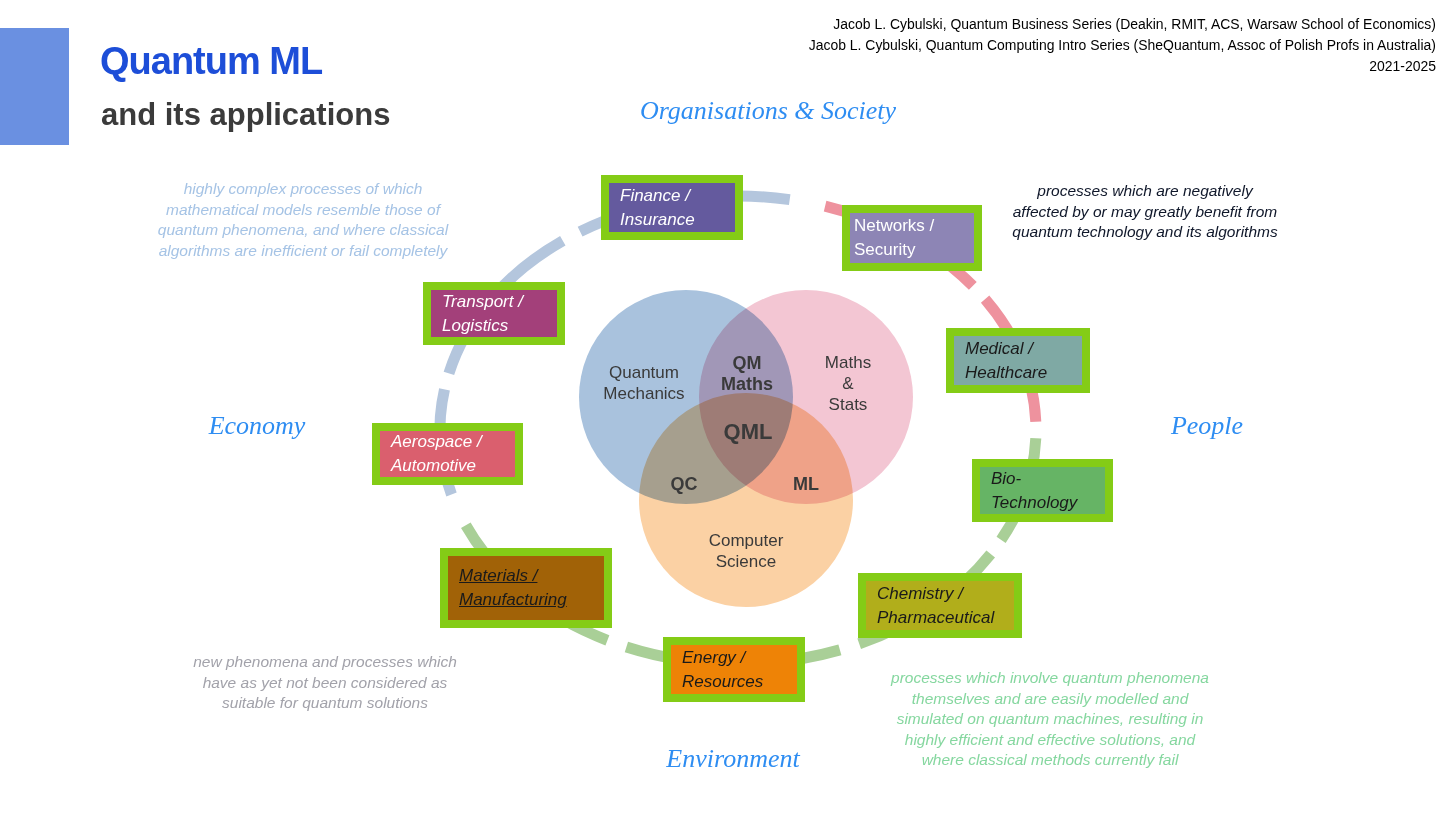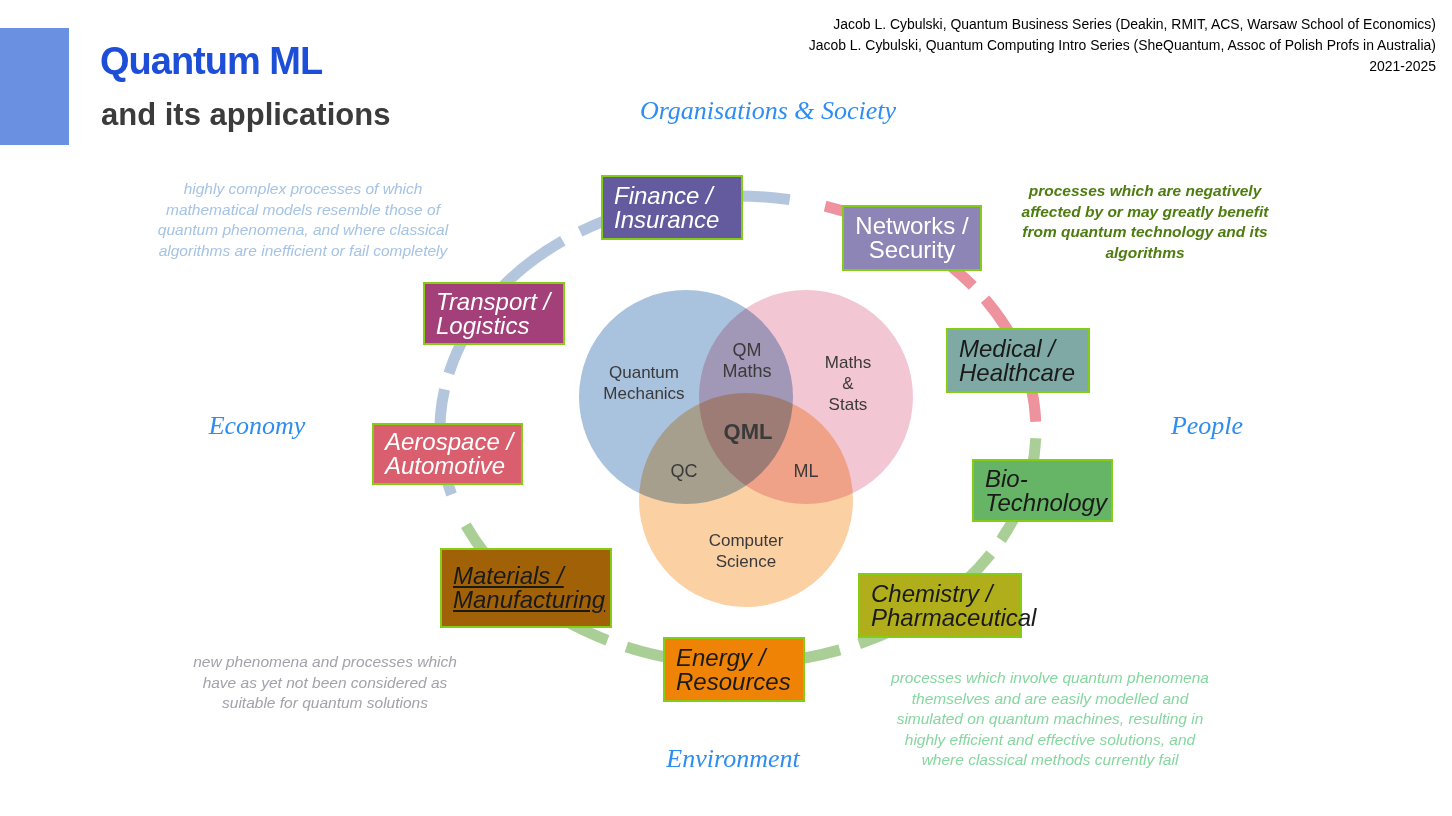--- a/index.html
+++ b/index.html
@@ -28,28 +28,28 @@
   .note-organisations{left:1010px;top:181px;width:270px;}
   .note-uncategorised{left:175px;top:652px;width:300px;}
   .note-environment{left:888px;top:668px;width:324px;}
 
   
   #ring-svg{left:0;top:0;width:1452px;height:816px;}
   .venn-layer{left:0;top:0;width:1452px;height:816px;isolation:isolate;pointer-events:none;}
   .venn-circle{position:absolute;border-radius:50%;mix-blend-mode:multiply;}
   .venn-label{position:absolute;transform:translate(-50%,-50%);text-align:center;
               color:#3a3a3a;font-size:17px;line-height:21px;white-space:pre-line;}
-  .venn-label.bold{font-weight:normal;font-size:18px;}
+  .venn-label.bold{font-weight:bold;font-size:18px;margin-top:13px;}
   .venn-label.qml-label{font-weight:bold;font-size:22px;}
 
   
-  .app-box{position:absolute;border:2px solid #84cc16;box-sizing:border-box;
-           font-style:italic;font-size:24px;line-height:24px;white-space:pre-line;
+  .app-box{position:absolute;border:8px solid #84cc16;box-sizing:border-box;
+           font-style:italic;font-size:17px;line-height:24px;white-space:pre-line;
            display:grid;align-content:center;padding-left:11px;padding-right:4px;}
-  .app-box.centered{font-style:normal;text-align:center;padding-left:4px;}
+  .app-box.centered{font-style:normal;padding-left:4px;}
 </style>
 </head>
 <body>
 
 <svg id="ring-svg" class="abs" viewBox="0 0 1452 816" xmlns="http://www.w3.org/2000/svg">
     <path d="M451.5,494.5 A298,234 0 0 1 444.5,389.4" fill="none" stroke="#b4c6dd" stroke-width="11"></path>
     <path d="M448.9,373.4 A298,234 0 0 1 562.8,240.7" fill="none" stroke="#b4c6dd" stroke-width="11"></path>
     <path d="M580.1,231.6 A298,234 0 0 1 789.7,199.6" fill="none" stroke="#b4c6dd" stroke-width="11"></path>
     <path d="M825.1,206.2 A298,234 0 0 1 972.8,285.9" fill="none" stroke="#ee929e" stroke-width="11"></path>
     <path d="M985.1,299.1 A298,234 0 0 1 1035.8,421.8" fill="none" stroke="#ee929e" stroke-width="11"></path>
@@ -108,15 +108,15 @@
   <div>Jacob L. Cybulski, Quantum Computing Intro Series (SheQuantum, Assoc of Polish Profs in Australia)</div>
   <div>2021-2025</div>
 </div>
 
 <div class="abs cat cat-organisations" style="color: rgb(46, 141, 242);">Organisations &amp; Society</div>
 <div class="abs cat cat-economy" style="color: rgb(46, 141, 242);">Economy</div>
 <div class="abs cat cat-people" style="color: rgb(46, 141, 242);">People</div>
 <div class="abs cat cat-environment" style="color: rgb(46, 141, 242);">Environment</div>
 
 <div class="abs note note-economy" style="color: rgb(165, 195, 229);">highly complex processes of which mathematical models resemble those of quantum phenomena, and where classical algorithms are inefficient or fail completely</div>
-<div class="abs note note-organisations" style="color: #4d7c0f; font-weight: bold;">processes which are negatively affected by or may greatly benefit from quantum technology and its algorithms</div>
+<div class="abs note note-organisations" style="color: #0f172a;">processes which are negatively affected by or may greatly benefit from quantum technology and its algorithms</div>
 <div class="abs note note-uncategorised" style="color: rgb(162, 162, 170);">new phenomena and processes which have as yet not been considered as suitable for quantum solutions</div>
 <div class="abs note note-environment" style="color: rgb(133, 215, 159);">processes which involve quantum phenomena themselves and are easily modelled and simulated on quantum machines, resulting in highly efficient and effective solutions, and where classical methods currently fail</div>
 
 </body></html>

